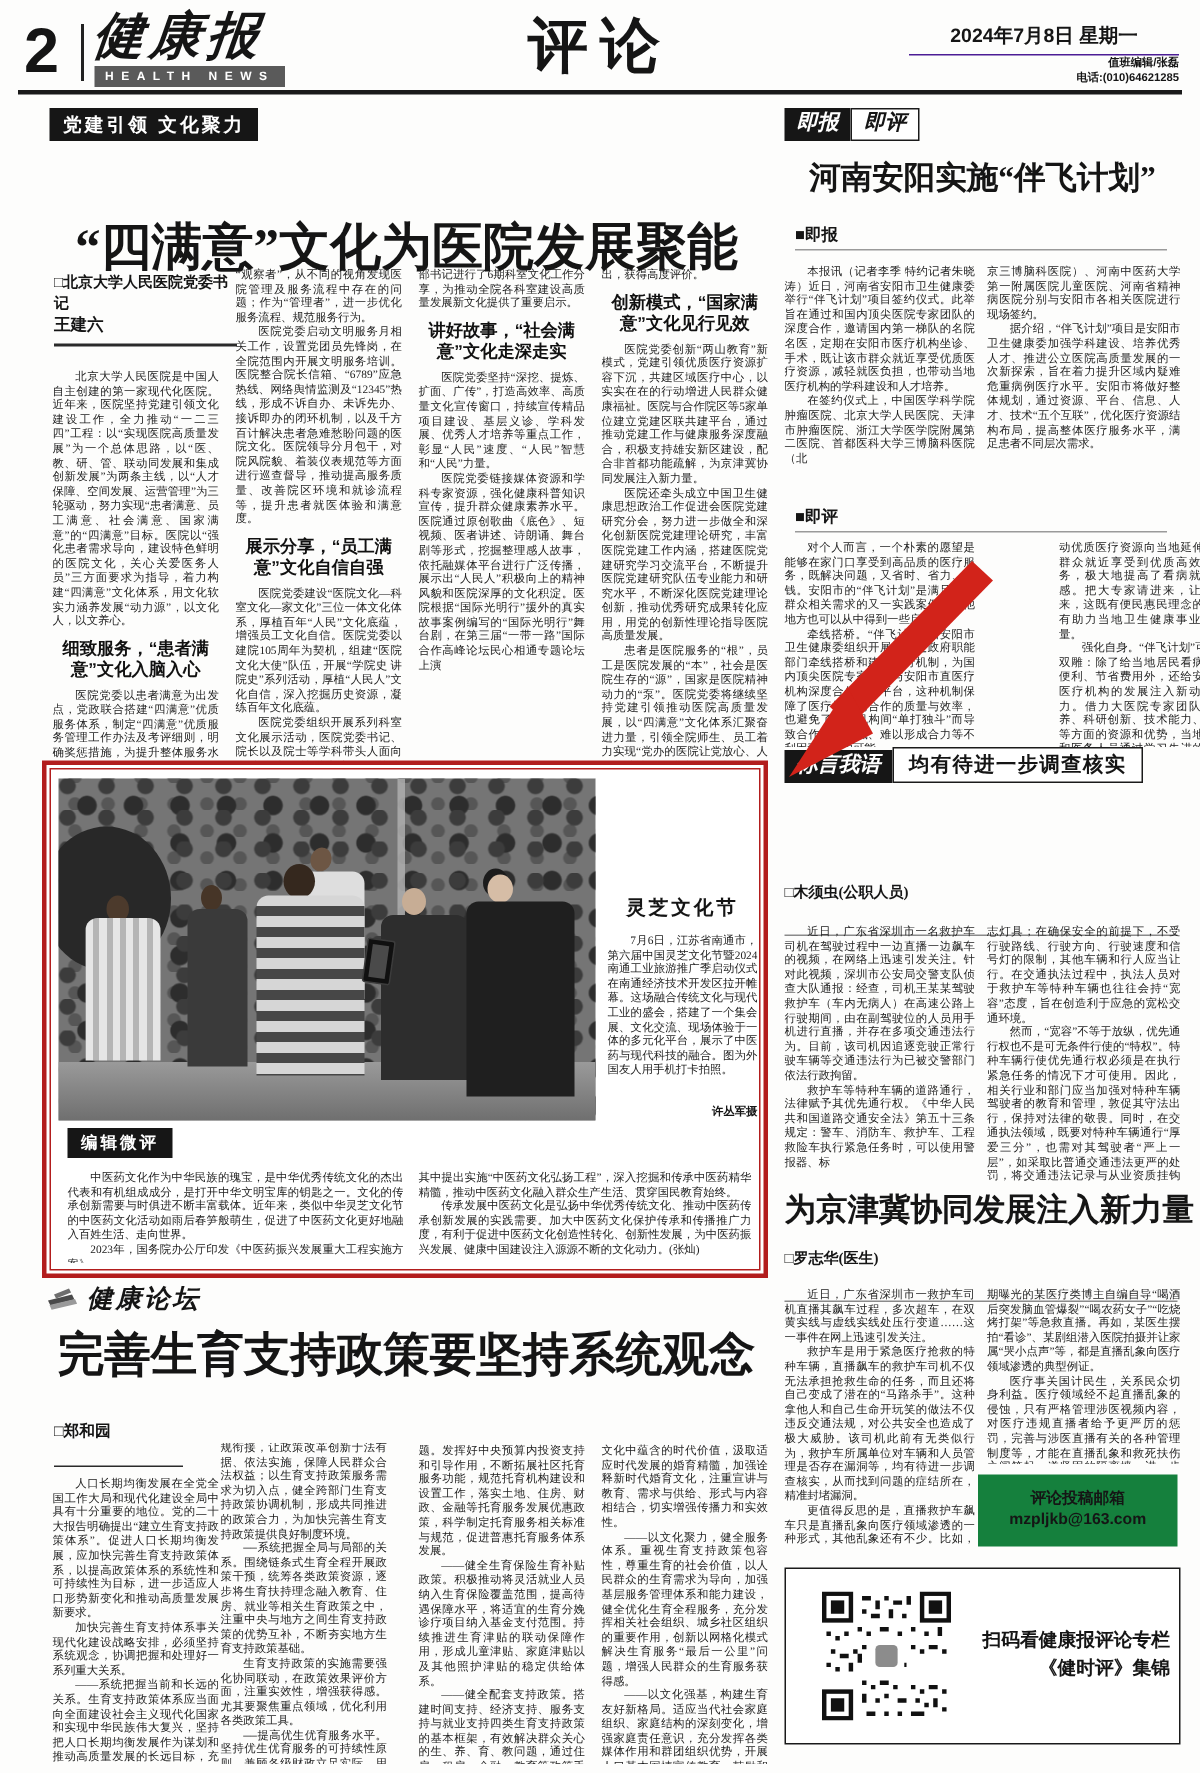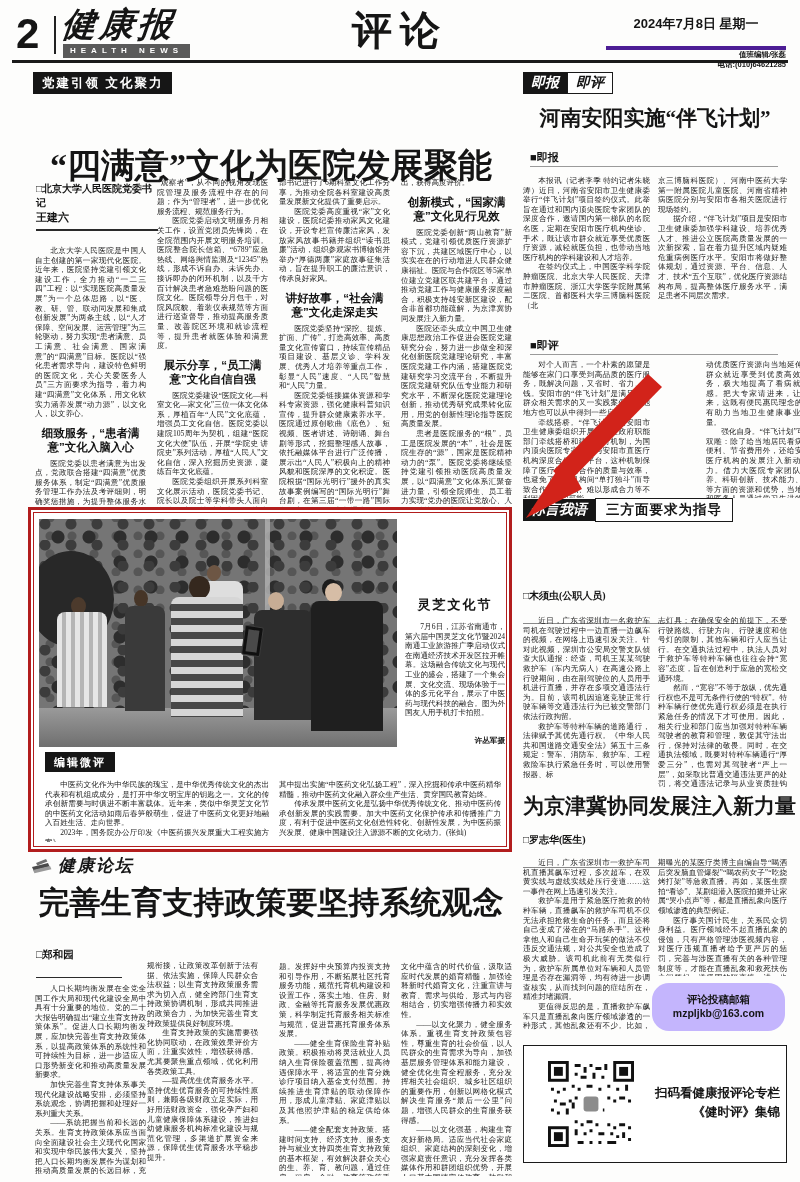--- a/index.html
+++ b/index.html
@@ -7,21 +7,21 @@
         color:#151515;font-family:"Liberation Serif","DejaVu Serif",serif;}
   .abs{position:absolute;}
   
   .pageno{left:16px;top:12px;font:bold 42px/44px "Liberation Sans","DejaVu Sans",sans-serif;}
   .mastbar{left:54px;top:16px;width:2px;height:38px;background:#222;}
   .mast-cn{left:62px;top:6px;font:bold italic 34px/38px "Liberation Serif",serif;letter-spacing:4px;transform:skewX(-6deg);}
   .mast-en{left:63px;top:44px;background:#5a5a5a;color:#fff;font:bold 8px/12px "Liberation Sans",sans-serif;
            letter-spacing:5px;padding:1px 7px;}
   .section-title{left:0;right:0;top:8px;text-align:center;font:bold 40px/46px "Liberation Serif",serif;letter-spacing:8px;}
   .dateblock{right:14px;top:16px;width:180px;text-align:center;}
-  .date{font:bold 13px/16px "Liberation Sans",sans-serif;border-bottom:4px solid #4c1d95;padding-bottom:14px;}
+  .date{font:bold 13px/16px "Liberation Sans",sans-serif;border-bottom:1px solid #4c1d95;padding-bottom:4px;}
   .duty,.phone{font:bold 7.5px/10px "Liberation Sans",sans-serif;text-align:right;}
   .header-rule{left:12px;top:60px;width:776px;height:3px;background:#1a1a1a;}
   
   .col{position:absolute;font-size:7.6px;line-height:9.6px;text-align:justify;overflow:hidden;color:#222;}
   .col p{margin:0;text-indent:2em;}
   .col p.cont{text-indent:0;}
   .subhead{font:bold 11.5px/14px "Liberation Sans","DejaVu Sans",sans-serif;text-align:center;
            margin:7px 2px 5px;text-indent:0;color:#111;}
   .kicker{background:#161616;color:#fff;font:bold 12.5px/16px "Liberation Sans",sans-serif;padding:3px 9px;letter-spacing:2px;}
   .bylinebox{font:bold 10px/14px "Liberation Serif",serif;border-bottom:2px solid #2a2a2a;padding-bottom:5px;}
@@ -43,21 +43,21 @@
           radial-gradient(circle at 9px 14px,#565656 4px,rgba(0,0,0,0) 5px) 2px 3px/22px 18px repeat,#757575;}
   .floor{position:absolute;left:0;bottom:0;width:100%;height:17%;background:linear-gradient(#9a9a9a,#6f6f6f);}
   .pole{position:absolute;left:63%;top:0;width:5px;height:82%;background:#b3b3b3;opacity:.8;}
   .wreath{position:absolute;left:-3%;top:14%;width:24%;height:42%;background:#282828;border-radius:50%;}
   .hd{position:absolute;border-radius:50%;}
   .bd{position:absolute;border-radius:8px 8px 0 0;}
   
   .tagblack{background:#161616;color:#fff;font:bold italic 14px/18px "Liberation Serif",serif;padding:2px 8px;display:inline-block;}
   .tagline{border:1.5px solid #1a1a1a;font:bold italic 14px/18px "Liberation Serif",serif;padding:1px 8px;display:inline-block;background:#fff;}
   .yy-topic{border:1.5px solid #1a1a1a;font:bold 13.5px/18px "Liberation Sans",sans-serif;padding:2px 10px;display:inline-block;background:#fff;letter-spacing:1px;}
-  .mailbox{left:652px;top:983px;width:133px;height:48px;background:#c4b5fd;text-align:center;border-radius:17px;}
+  .mailbox{left:652px;top:983px;width:133px;height:48px;background:#15803d;text-align:center;}
   .mailbox .t{font:bold 10.5px/14px "Liberation Sans",sans-serif;margin-top:9px;}
   .mailbox .e{font:bold 10.5px/14px "Liberation Sans",sans-serif;}
   .qrbox{left:523px;top:1045px;width:262px;height:116px;border:1.5px solid #1a1a1a;background:#fff;}
   .qrtext{position:absolute;left:118px;top:38px;width:138px;text-align:right;font:bold 12.5px/19px "Liberation Sans",sans-serif;}
   
   .forum-badge{font:bold italic 17px/22px "Liberation Serif",serif;letter-spacing:2px;}
   .arrow-svg{pointer-events:none;}
 </style>
 </head>
 <body>
@@ -89,21 +89,20 @@
     </div>
   <div class="col" style="left:157px;top:178px;width:111px;height:329px;">
       <p class="cont">“观察者”，从不同的视角发现医院管理及服务流程中存在的问题；作为“管理者”，进一步优化服务流程、规范服务行为。</p>
       <p>医院党委启动文明服务月相关工作，设置党团员先锋岗，在全院范围内开展文明服务培训。医院整合院长信箱、“6789”应急热线、网络舆情监测及“12345”热线，形成不诉自办、未诉先办、接诉即办的闭环机制，以及千方百计解决患者急难愁盼问题的医院文化。医院领导分月包干，对院风院貌、着装仪表规范等方面进行巡查督导，推动提高服务质量、改善院区环境和就诊流程等，提升患者就医体验和满意度。</p>
       <div class="subhead">展示分享，“员工满意”文化自信自强</div>
       <p>医院党委建设“医院文化—科室文化—家文化”三位一体文化体系，厚植百年“人民”文化底蕴，增强员工文化自信。医院党委以建院105周年为契机，组建“医院文化大使”队伍，开展“学院史 讲院史”系列活动，厚植“人民人”文化自信，深入挖掘历史资源，凝练百年文化底蕴。</p>
       <p>医院党委组织开展系列科室文化展示活动，医院党委书记、院长以及院士等学科带头人面向全院临床医技科室主任、护士长、职能处室处长、支</p>
     </div>
   <div class="col" style="left:279px;top:178px;width:111px;height:329px;">
       <p class="cont">部书记进行了6期科室文化工作分享，为推动全院各科室建设高质量发展新文化提供了重要启示。</p>
-      <p>医院党委高度重视“家”文化建设，医院纪委推动家风文化建设，开设专栏宣传廉洁家风，发放家风故事书籍并组织“读书思廉”活动，组织参观家书博物馆并举办“厚德两廉”家庭故事征集活动，旨在提升职工的廉洁意识，传承良好家风。</p>
       <div class="subhead">讲好故事，“社会满意”文化走深走实</div>
       <p>医院党委坚持“深挖、提炼、扩面、广传”，打造高效率、高质量文化宣传窗口，持续宣传精品项目建设、基层义诊、学科发展、优秀人才培养等重点工作，彰显“人民”速度、“人民”智慧和“人民”力量。</p>
       <p>医院党委链接媒体资源和学科专家资源，强化健康科普知识宣传，提升群众健康素养水平。医院通过原创歌曲《底色》、短视频、医者讲述、诗朗诵、舞台剧等形式，挖掘整理感人故事，依托融媒体平台进行广泛传播，展示出“人民人”积极向上的精神风貌和医院深厚的文化积淀。医院根据“国际光明行”援外的真实故事案例编写的“国际光明行”舞台剧，在第三届“一带一路”国际合作高峰论坛民心相通专题论坛上演</p>
     </div>
   <div class="col" style="left:401px;top:178px;width:111px;height:329px;">
       <p class="cont">出，获得高度评价。</p>
       <div class="subhead">创新模式，“国家满意”文化见行见效</div>
       <p>医院党委创新“两山教育”新模式，党建引领优质医疗资源扩容下沉，共建区域医疗中心，以实实在在的行动增进人民群众健康福祉。医院与合作院区等5家单位建立党建区联共建平台，通过推动党建工作与健康服务深度融合，积极支持雄安新区建设，配合非首都功能疏解，为京津冀协同发展注入新力量。</p>
       <p>医院还牵头成立中国卫生健康思想政治工作促进会医院党建研究分会，努力进一步做全和深化创新医院党建理论研究，丰富医院党建工作内涵，搭建医院党建研究学习交流平台，不断提升医院党建研究队伍专业能力和研究水平，不断深化医院党建理论创新，推动优秀研究成果转化应用，用党的创新性理论指导医院高质量发展。</p>
       <p>患者是医院服务的“根”，员工是医院发展的“本”，社会是医院生存的“源”，国家是医院精神动力的“泵”。医院党委将继续坚持党建引领推动医院高质量发展，以“四满意”文化体系汇聚奋进力量，引领全院师生、员工着力实现“党办的医院让党放心、人民医院让人民满意”的目标砥砺前行。</p>
@@ -184,21 +183,21 @@
         <p>中医药文化作为中华民族的瑰宝，是中华优秀传统文化的杰出代表和有机组成成分，是打开中华文明宝库的钥匙之一。文化的传承创新需要与时俱进不断丰富载体。近年来，类似中华灵芝文化节的中医药文化活动如雨后春笋般萌生，促进了中医药文化更好地融入百姓生活、走向世界。</p>
         <p>2023年，国务院办公厅印发《中医药振兴发展重大工程实施方案》，</p>
       </div>
     <div class="col" style="left:248px;top:270px;width:222px;height:62px;">
         <p class="cont">其中提出实施“中医药文化弘扬工程”，深入挖掘和传承中医药精华精髓，推动中医药文化融入群众生产生活、贯穿国民教育始终。</p>
         <p>传承发展中医药文化是弘扬中华优秀传统文化、推动中医药传承创新发展的实践需要。加大中医药文化保护传承和传播推广力度，有利于促进中医药文化创造性转化、创新性发展，为中医药振兴发展、健康中国建设注入源源不断的文化动力。(张灿)</p>
       </div>
   </div>
 
   <div class="abs" style="left:523px;top:498px;">
-    <span class="tagblack">你言我语</span><span class="yy-topic">三方面要求为指导</span>
+    <span class="tagblack">你言我语</span><span class="yy-topic">均有待进一步调查核实</span>
   </div>
   <div class="abs byline-row" style="left:523px;top:589px;width:262px;">□木须虫(公职人员)</div>
   <div class="col" style="left:523px;top:616px;width:127px;height:172px;">
       <p>近日，广东省深圳市一名救护车司机在驾驶过程中一边直播一边飙车的视频，在网络上迅速引发关注。针对此视频，深圳市公安局交警支队侦查大队通报：经查，司机王某某驾驶救护车（车内无病人）在高速公路上行驶期间，由在副驾驶位的人员用手机进行直播，并存在多项交通违法行为。目前，该司机因追逐竞驶正常行驶车辆等交通违法行为已被交警部门依法行政拘留。</p>
       <p>救护车等特种车辆的道路通行，法律赋予其优先通行权。《中华人民共和国道路交通安全法》第五十三条规定：警车、消防车、救护车、工程救险车执行紧急任务时，可以使用警报器、标</p>
     </div>
   <div class="col" style="left:658px;top:616px;width:129px;height:172px;">
       <p class="cont">志灯具；在确保安全的前提下，不受行驶路线、行驶方向、行驶速度和信号灯的限制，其他车辆和行人应当让行。在交通执法过程中，执法人员对于救护车等特种车辆也往往会持“宽容”态度，旨在创造利于应急的宽松交通环境。</p>
       <p>然而，“宽容”不等于放纵，优先通行权也不是可无条件行使的“特权”。特种车辆行使优先通行权必须是在执行紧急任务的情况下才可使用。因此，相关行业和部门应当加强对特种车辆驾驶者的教育和管理，敦促其守法出行，保持对法律的敬畏。同时，在交通执法领域，既要对特种车辆通行“厚爱三分”，也需对其驾驶者“严上一层”，如采取比普通交通违法更严的处罚，将交通违法记录与从业资质挂钩等，倒逼其自律守法。</p>
     </div>
@@ -258,20 +257,21 @@
   </div>
   <div class="abs forum-headline">完善生育支持政策要坚持系统观念</div>
   <div class="abs" style="left:36px;top:948px;width:86px;font:bold 10.5px/14px 'Liberation Serif',serif;border-bottom:1.5px solid #2a2a2a;padding-bottom:15px;">□郑和园</div>
   <div class="col" style="left:35px;top:984px;width:111px;height:192px;">
       <p>人口长期均衡发展在全党全国工作大局和现代化建设全局中具有十分重要的地位。党的二十大报告明确提出“建立生育支持政策体系”。促进人口长期均衡发展，应加快完善生育支持政策体系，以提高政策体系的系统性和可持续性为目标，进一步适应人口形势新变化和推动高质量发展新要求。</p>
       <p>加快完善生育支持体系事关现代化建设战略安排，必须坚持系统观念，协调把握和处理好一系列重大关系。</p>
       <p>——系统把握当前和长远的关系。生育支持政策体系应当面向全面建设社会主义现代化国家和实现中华民族伟大复兴，坚持把人口长期均衡发展作为谋划和推动高质量发展的长远目标，充分发挥国家人口发展规划引领作用，切实做好不同时期生育支持政策衔接工作，积极在婚嫁、生育、养育、教育等方面综合施策。</p>
     </div>
   <div class="col" style="left:147px;top:962px;width:111px;height:214px;font-family:Liberation Mono, monospace;">
       <p class="cont">规衔接，让政策改革创新于法有据、依法实施，保障人民群众合法权益；以生育支持政策服务需求为切入点，健全跨部门生育支持政策协调机制，形成共同推进的政策合力，为加快完善生育支持政策提供良好制度环境。</p>
+      <p>——系统把握全局与局部的关系。围绕链条式生育全程开展政策干预，统筹各类政策资源，逐步将生育扶持理念融入教育、住房、就业等相关生育政策之中，注重中央与地方之间生育支持政策的优势互补，不断夯实地方生育支持政策基础。</p>
       <p>生育支持政策的实施需要强化协同联动，在政策效果评价方面，注重实效性，增强获得感。尤其要聚焦重点领域，优化利用各类政策工具。</p>
       <p>——提高优生优育服务水平。坚持优生优育服务的可持续性原则，兼顾各级财政立足实际，用好用活财政资金，强化孕产妇和儿童健康保障体系建设，推进妇幼健康服务机构标准化建设与规范化管理，多渠道扩展资金来源，保障优生优育服务水平稳步提升。</p>
     </div>
   <div class="col" style="left:279px;top:962px;width:111px;height:214px;">
       <p class="cont">题。发挥好中央预算内投资支持和引导作用，不断拓展社区托育服务功能，规范托育机构建设和设置工作，落实土地、住房、财政、金融等托育服务发展优惠政策，科学制定托育服务相关标准与规范，促进普惠托育服务体系发展。</p>
       <p>——健全生育保险生育补贴政策。积极推动将灵活就业人员纳入生育保险覆盖范围，提高待遇保障水平，将适宜的生育分娩诊疗项目纳入基金支付范围。持续推进生育津贴的联动保障作用，形成儿童津贴、家庭津贴以及其他照护津贴的稳定供给体系。</p>
       <p>——健全配套支持政策。搭建时间支持、经济支持、服务支持与就业支持四类生育支持政策的基本框架，有效解决群众关心的生、养、育、教问题，通过住房、租房、金融、教育等政策手段满足多元化生育需求。</p>
     </div>
   <div class="col" style="left:401px;top:962px;width:111px;height:214px;">
       <p class="cont">文化中蕴含的时代价值，汲取适应时代发展的婚育精髓，加强诠释新时代婚育文化，注重宣讲与教育、需求与供给、形式与内容相结合，切实增强传播力和实效性。</p>

